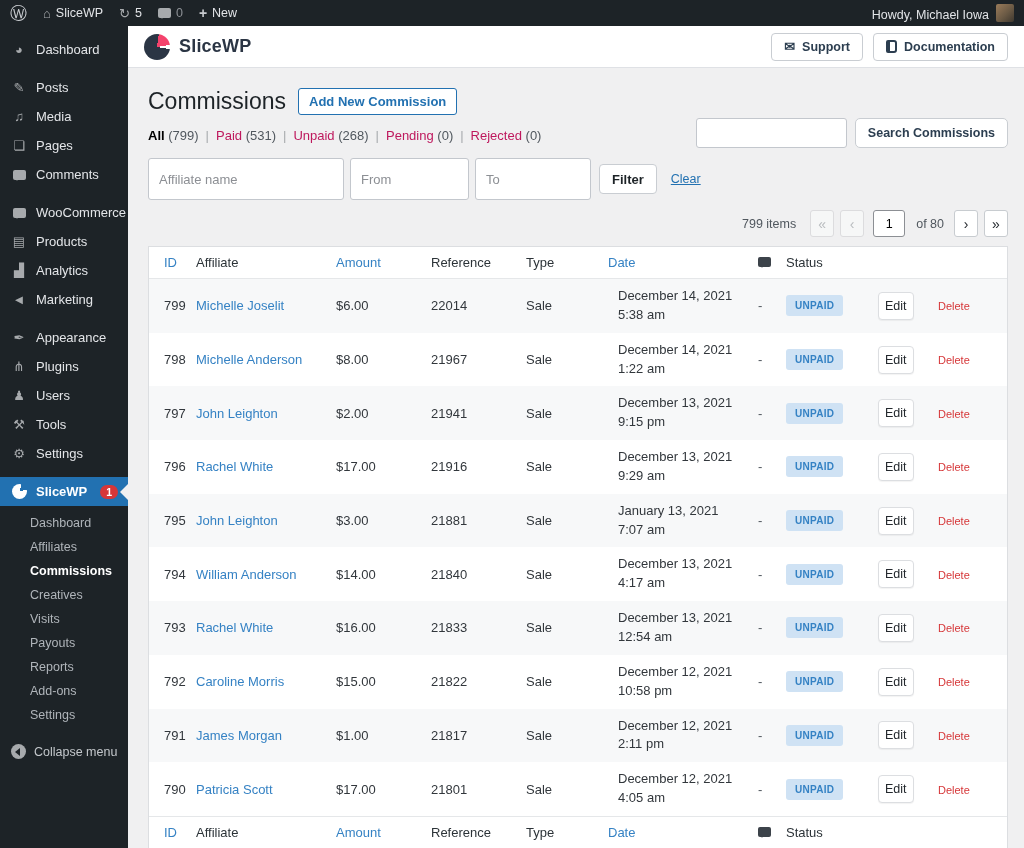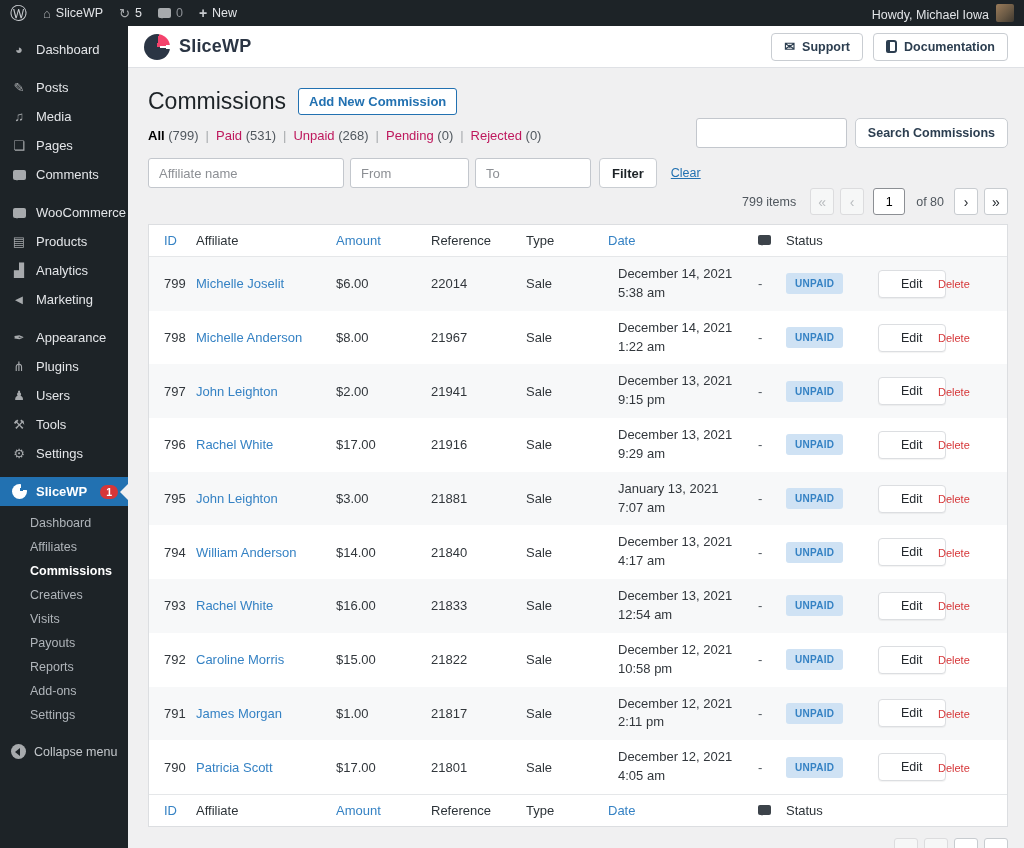--- a/index.html
+++ b/index.html
@@ -88,31 +88,31 @@
   .search-btn { height:30px; background:#fff; border:1px solid #c9cdd2; border-radius:5px;
     padding:4px 12px; font-size:12.5px; font-weight:600; color:#2c3e50; cursor:pointer; }
 
   .views { margin-top:13px; font-size:13px; color:#50575e; }
   .view .vlabel { color:#be185d; }
   .view.current .vlabel { color:#000; font-weight:700; }
   .view .vcount { color:#50575e; }
   .view-sep { color:#a7aaad; margin:0 7px; }
 
   .filters { margin-top:15px; display:flex; align-items:center; gap:6px; }
-  .f-input { height:30px; border:1px solid #c3c7cd; border-radius:3px; background:#fff;
+  .f-input { height:42px; border:1px solid #c3c7cd; border-radius:3px; background:#fff;
     padding:0 10px; font-size:13px; color:#32373c; }
   .f-input::placeholder, .search-input::placeholder { color:#8c8f94; }
   .f-affiliate { width:196px; } .f-from { width:119px; } .f-to { width:116px; }
   .filter-btn { height:30px; background:#fff; border:1px solid #c9cdd2; border-radius:4px;
     padding:0 12px; font-size:13px; font-weight:700; color:#1d2327; cursor:pointer; margin-left:2px; }
   .clear-link { color:#2271b1; text-decoration:underline; font-size:12.5px; margin-left:8px; }
 
   .tablenav { display:flex; justify-content:flex-end; align-items:center; gap:6px;
     color:#50575e; font-size:12.5px; }
-  .tablenav.top { }
+  .tablenav.top { margin-top:10px; }
   .tablenav.bottom { margin-top:11px; }
   .items-count { margin-right:8px; }
   .pgbtn { min-width:24px; height:27px; padding:0 7px; border-radius:3px; display:inline-flex;
     align-items:center; justify-content:center; font-size:14px; background:#fff;
     border:1px solid #c8ccd0; color:#23282d; cursor:pointer; }
   .pgbtn.disabled { background:#f6f7f7; border-color:#dcdcde; color:#b9bcbf; }
   .page-input { width:32px; height:27px; text-align:center; border:1px solid #8c8f94;
     border-radius:3px; font-size:12.5px; margin:0 3px; background:#fff; }
   .of-text { margin:0 4px 0 2px; color:#50575e; }
 
@@ -129,21 +129,21 @@
   .cell { padding-right:6px; }
   .c-id { padding-left:15px; }
   .hsort { color:#3582c4; cursor:pointer; }
   .aff-link { color:#3582c4; }
   .c-date { padding:8px 12px 8px 10px; line-height:1.45; }
   .c-dash { color:#50575e; }
   .hd-bubble { color:#3c434a; }
   .status-badge { display:inline-block; background:#cfe2f4; color:#3582c4;
     font-size:10px; font-weight:700; padding:5px 9px; border-radius:3px; letter-spacing:.3px; }
   .edit-btn { background:#fff; border:1px solid #dcdee1; border-radius:4px;
-    padding:6px 22px; font-size:12.5px; color:#23282d; cursor:pointer;
+    padding:6px 6px; font-size:12.5px; color:#23282d; cursor:pointer;
     box-shadow:0 1px 1px rgba(0,0,0,.05); }
   .delete-link { color:#d63638; font-size:11px; }
 </style>
 </head>
 <body>
 
 <div class="admin-bar">
   <span class="ab-item">
     <span class="wp-logo-icon">Ⓦ</span>
   </span>

